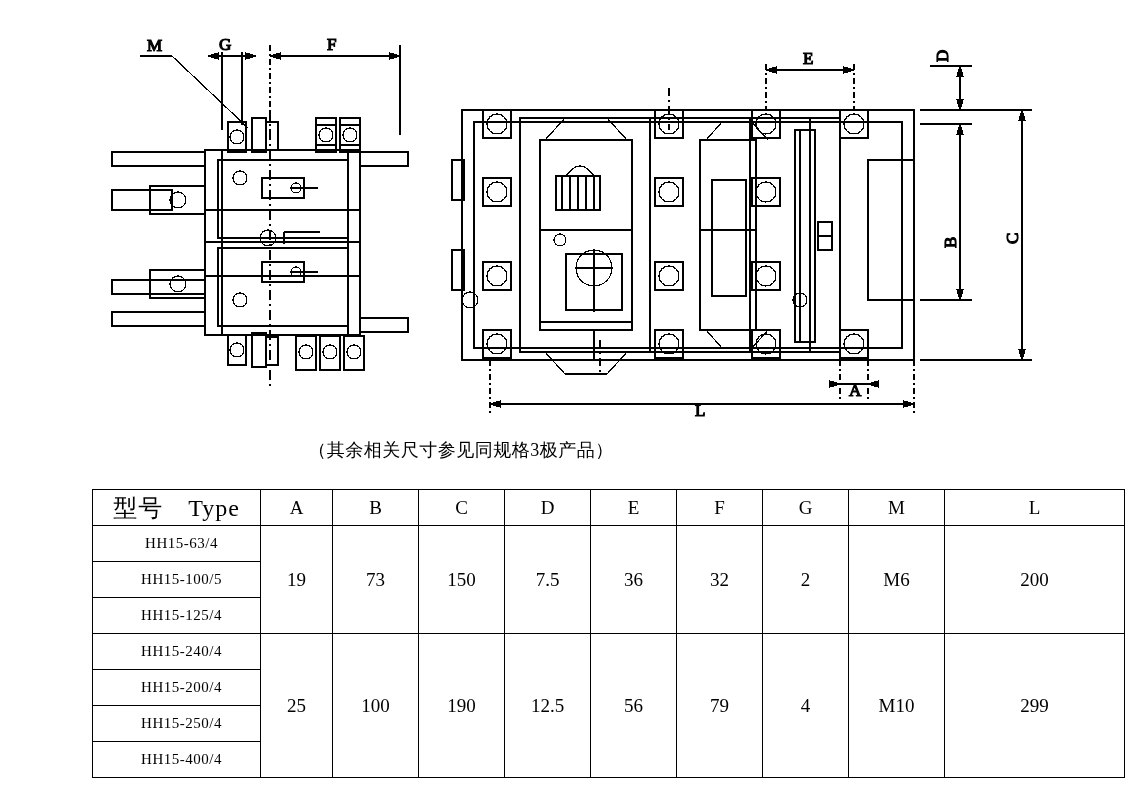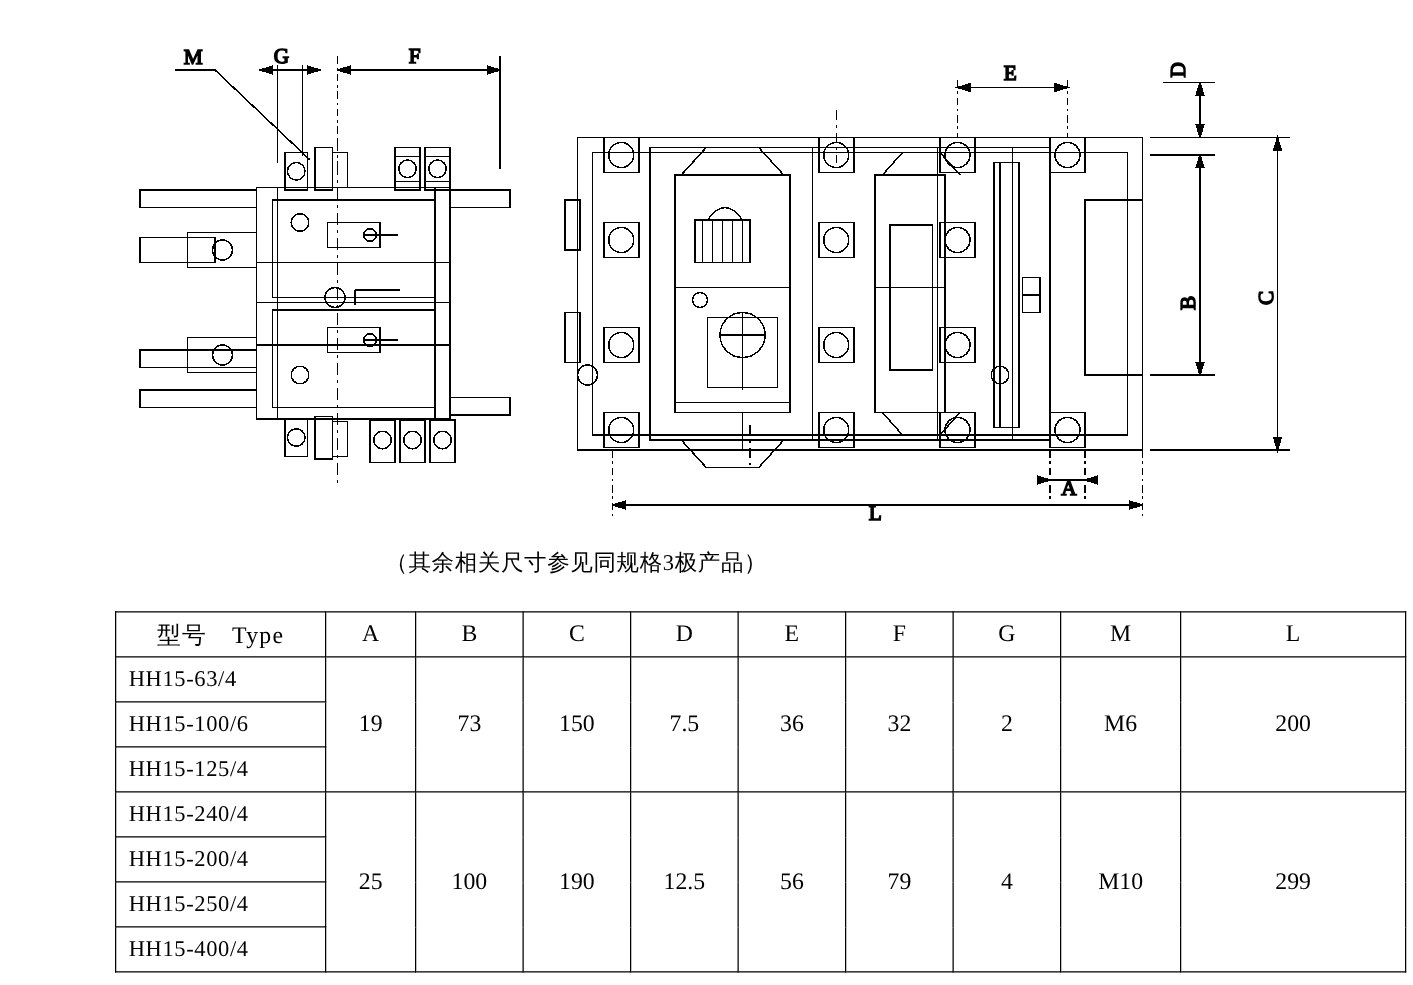--- a/index.html
+++ b/index.html
@@ -47,27 +47,27 @@
     border: 1.4px solid #000000;
     text-align: center;
     vertical-align: middle;
     font-family: "Liberation Serif", serif;
     font-weight: normal;
     font-size: 19px;
     padding: 0;
     height: 35px;
   }
   #spec-table th.type-head {
-    font-size: 19px;
+    font-size: 24px;
     letter-spacing: 1px;
   }
   #spec-table td.type-cell {
-    text-align: left;
+    text-align: center;
     padding-left: 10px;
-    font-size: 18px;
+    font-size: 15px;
     letter-spacing: 0.5px;
   }
   svg text {
     font-family: "Liberation Serif", serif;
     fill: #000000;
   }
 </style>
 </head>
 <body>
 
@@ -322,21 +322,21 @@
         <td rowspan="3">73</td>
         <td rowspan="3">150</td>
         <td rowspan="3">7.5</td>
         <td rowspan="3">36</td>
         <td rowspan="3">32</td>
         <td rowspan="3">2</td>
         <td rowspan="3">M6</td>
         <td rowspan="3">200</td>
       </tr>
       <tr>
-        <td class="type-cell">HH15-100/6</td>
+        <td class="type-cell">HH15-100/5</td>
       </tr>
       <tr>
         <td class="type-cell">HH15-125/4</td>
       </tr>
 
       <tr>
         <td class="type-cell">HH15-240/4</td>
         <td rowspan="4">25</td>
         <td rowspan="4">100</td>
         <td rowspan="4">190</td>

